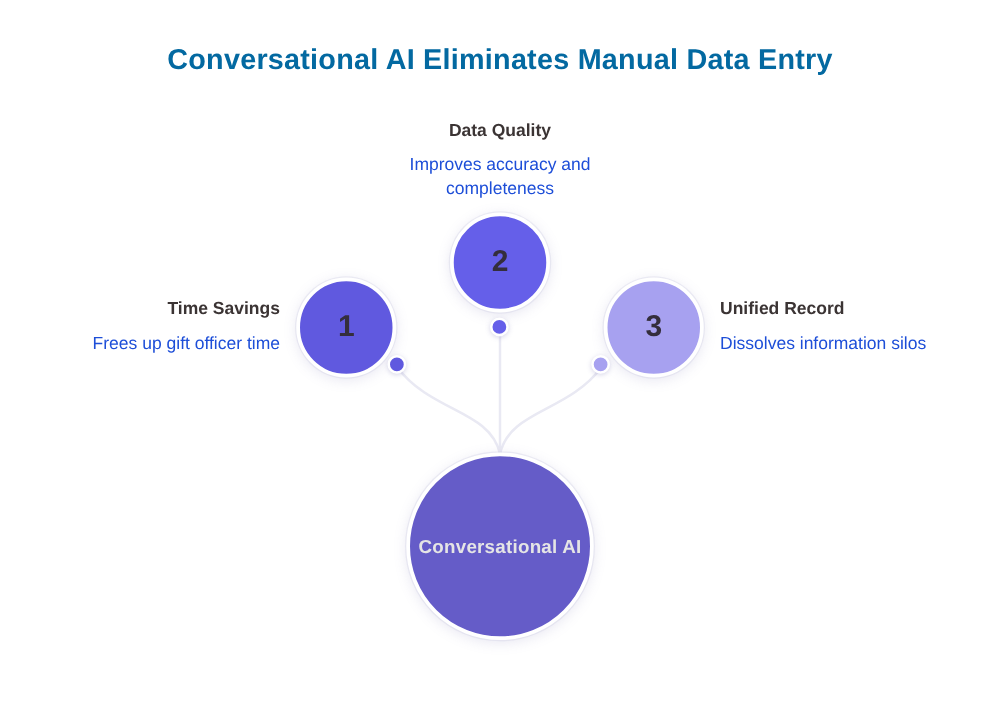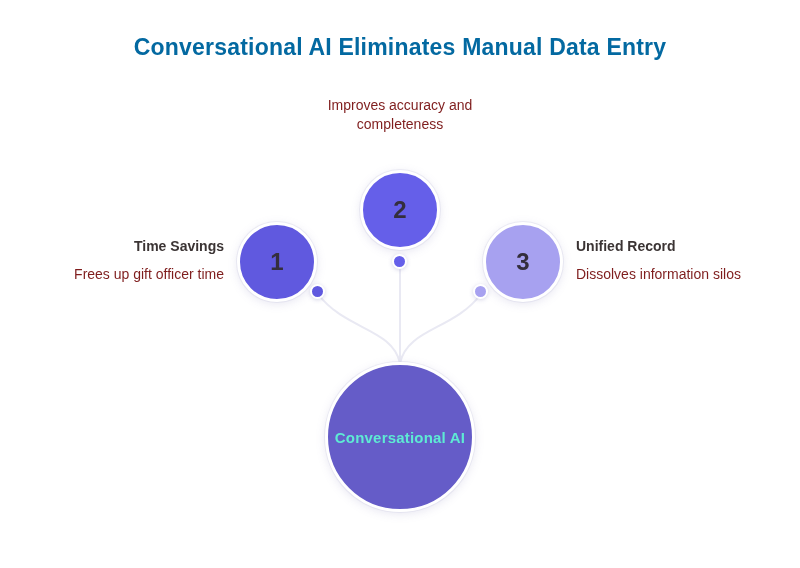--- a/index.html
+++ b/index.html
@@ -37,36 +37,36 @@
     box-shadow: 0 0 0 1px rgba(196,196,222,0.28), 0 2px 10px rgba(120,115,180,0.18);
     display: flex;
     align-items: center;
     justify-content: center;
   }
   .circle-1 { left: 237px; top: 222px; width: 80px; height: 80px; background: #6059df; }
   .circle-2 { left: 360px; top: 170px; width: 80px; height: 80px; background: #655fe9; }
   .circle-3 { left: 483px; top: 222px; width: 80px; height: 80px; background: #a7a1f0; }
   .circle-center { left: 325px; top: 362px; width: 150px; height: 150px; background: #655cc8; }
   .num { font-size: 24px; font-weight: bold; color: #342e3c; }
-  .center-label { font-size: 15px; font-weight: bold; color: #5eead4; letter-spacing: 0.2px; }
+  .center-label { font-size: 15px; font-weight: bold; color: #e5e5e5; letter-spacing: 0.2px; }
   .dot {
     position: absolute;
     box-sizing: border-box;
     width: 15px;
     height: 15px;
     border-radius: 50%;
     border: 2px solid #ffffff;
     box-shadow: 0 1px 4px rgba(120,115,180,0.30);
   }
   .dot-1 { left: 310px; top: 284px; background: #6059df; }
   .dot-2 { left: 392px; top: 254px; background: #655fe9; }
   .dot-3 { left: 473px; top: 284px; background: #a7a1f0; }
   .label { position: absolute; }
   .heading { font-size: 14px; font-weight: bold; color: #3b3434; }
-  .desc { font-size: 14px; color: #7f1d1d; line-height: 19px; }
+  .desc { font-size: 14px; color: #1d4ed8; line-height: 19px; }
   .label-1 { right: 576px; top: 238px; width: 230px; text-align: right; }
   .label-1 .heading { margin-bottom: 11px; }
   .label-2 { left: 300px; top: 96px; width: 200px; text-align: center; }
   .label-2 .heading { margin-bottom: 10px; }
   .label-2 .desc { width: 178px; margin-left: auto; margin-right: auto; }
   .label-3 { left: 576px; top: 238px; width: 230px; text-align: left; }
   .label-3 .heading { margin-bottom: 11px; }
 </style>
 </head>
 <body>
@@ -84,20 +84,21 @@
   <div class="label label-1">
     <div class="heading">Time Savings</div>
     <div class="desc">Frees up gift officer time</div>
   </div>
   <div class="circle circle-1">
     <span class="num">1</span>
   </div>
   <div class="dot dot-1"></div>
 
   <div class="label label-2">
+    <div class="heading">Data Quality</div>
     <div class="desc">Improves accuracy and completeness</div>
   </div>
   <div class="circle circle-2">
     <span class="num">2</span>
   </div>
   <div class="dot dot-2"></div>
 
   <div class="label label-3">
     <div class="heading">Unified Record</div>
     <div class="desc">Dissolves information silos</div>

